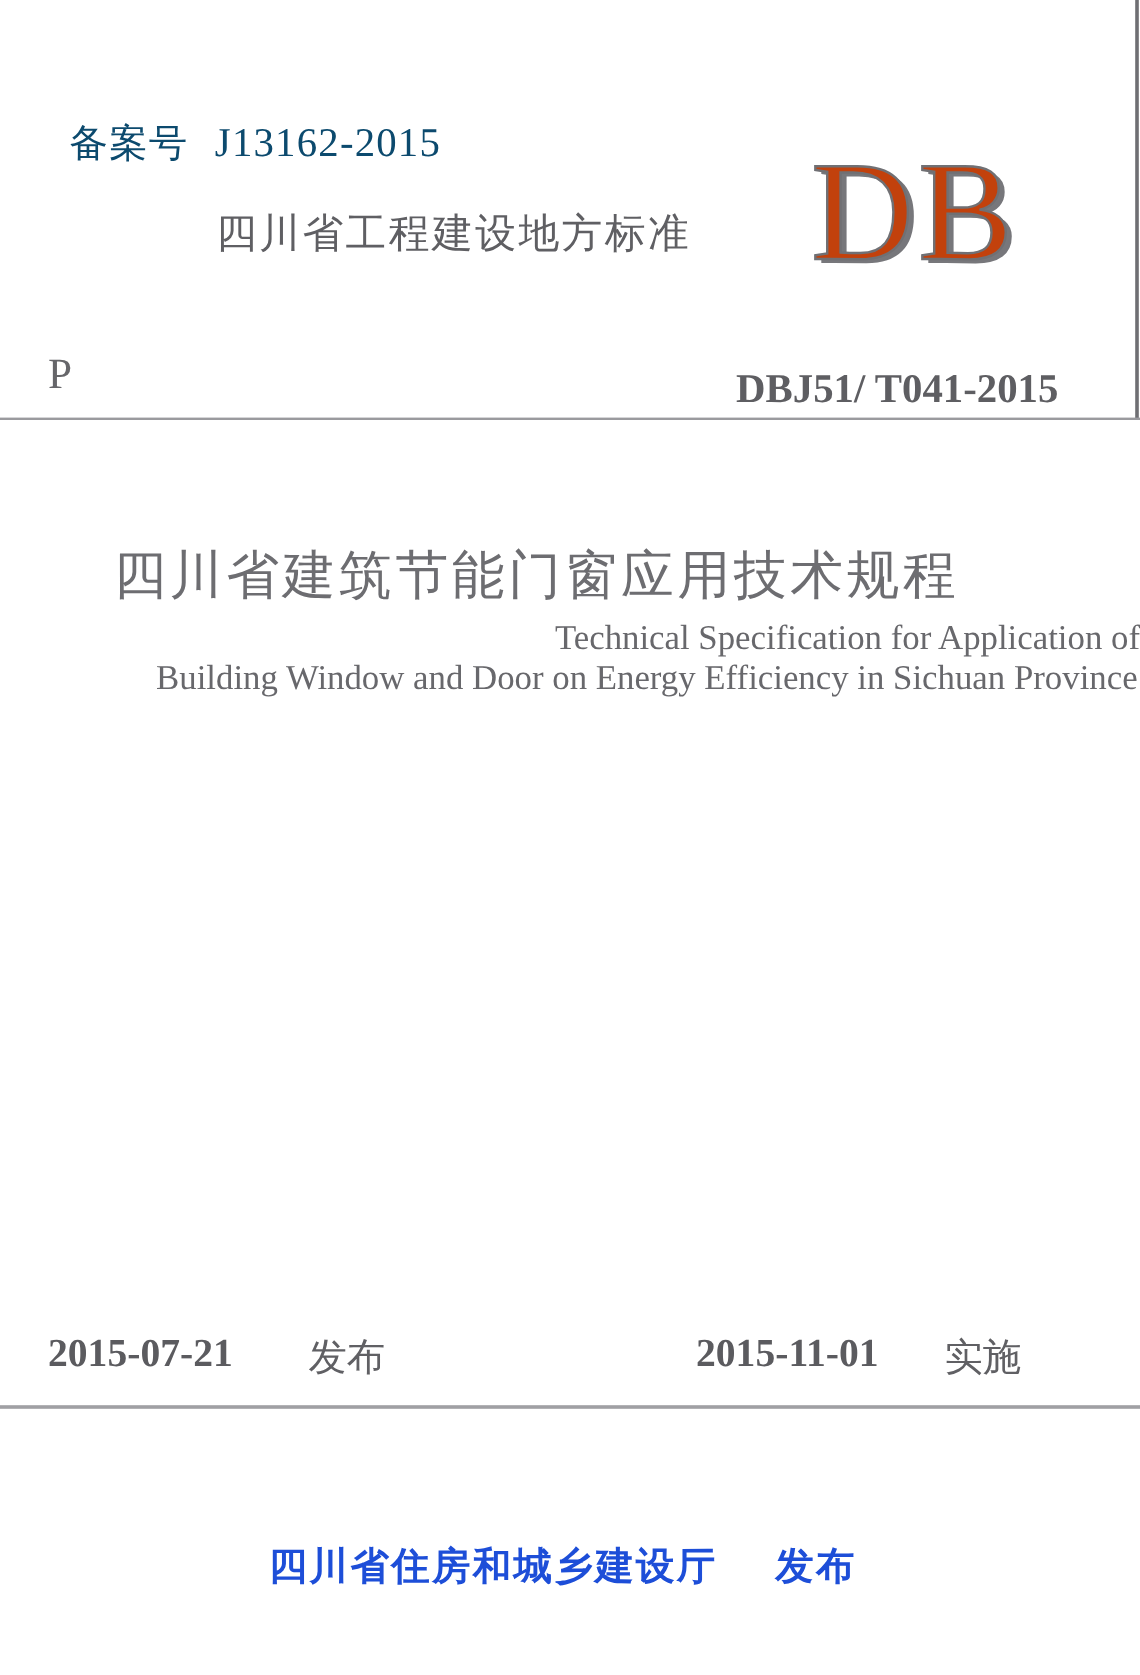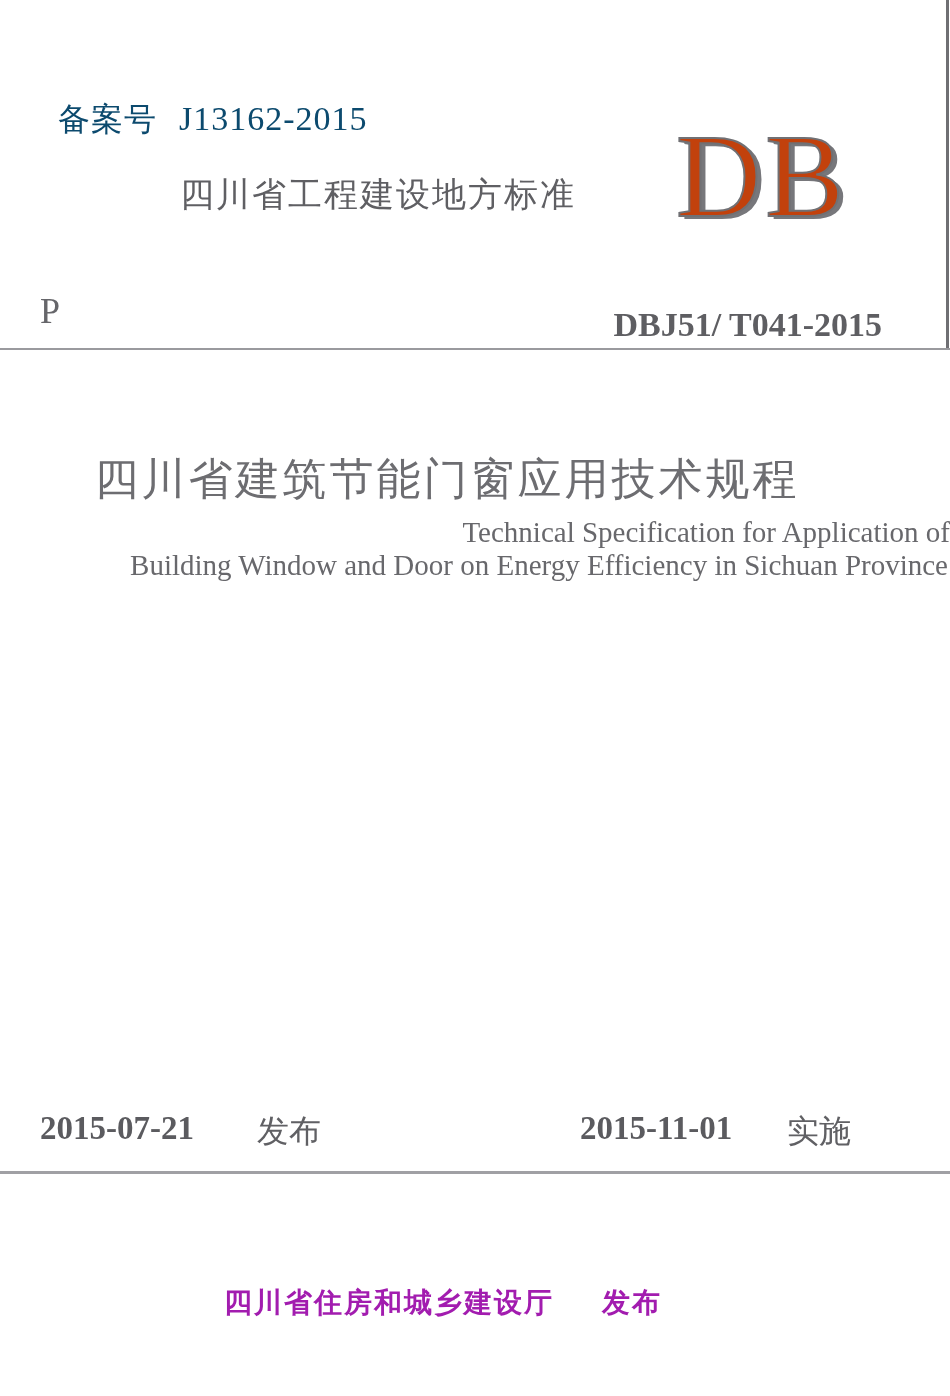--- a/index.html
+++ b/index.html
@@ -23,22 +23,22 @@
               letter-spacing: 3px; color: #6d6d71; font-family: "DejaVu Sans", sans-serif;
               font-weight: normal; }
   .title-en { left: 0; width: 950px; text-align: right; font-family: "Liberation Serif", serif;
               font-size: 29px; color: #68686c; white-space: nowrap; }
   .en1 { top: 516px; }
   .en2 { top: 549px; left: -2px; }
   .date { top: 1110px; font-family: "Liberation Serif", serif; font-size: 33px; font-weight: bold;
           color: #5b5b5f; white-space: nowrap; text-align: center; }
   .date-label { top: 1110px; font-size: 32px; color: #606064; white-space: nowrap; }
   .rule2 { left: 0; top: 1171px; width: 950px; height: 3px; background: #a0a0a4; }
-  .publisher { left: 224px; top: 1284px; font-size: 28px; font-weight: bold; letter-spacing: 2px;
-               color: #a21caf; white-space: nowrap; }
+  .publisher { left: 224px; top: 1284px; font-size: 32px; font-weight: bold; letter-spacing: 2px;
+               color: #1d4ed8; white-space: nowrap; }
   .publisher .act { margin-left: 48px; }
 </style>
 </head>
 <body>
 
 <div class="abs vline"></div>
 
 <div class="abs record">
   <span>备案号</span><span class="code">J13162-2015</span>
 </div>

